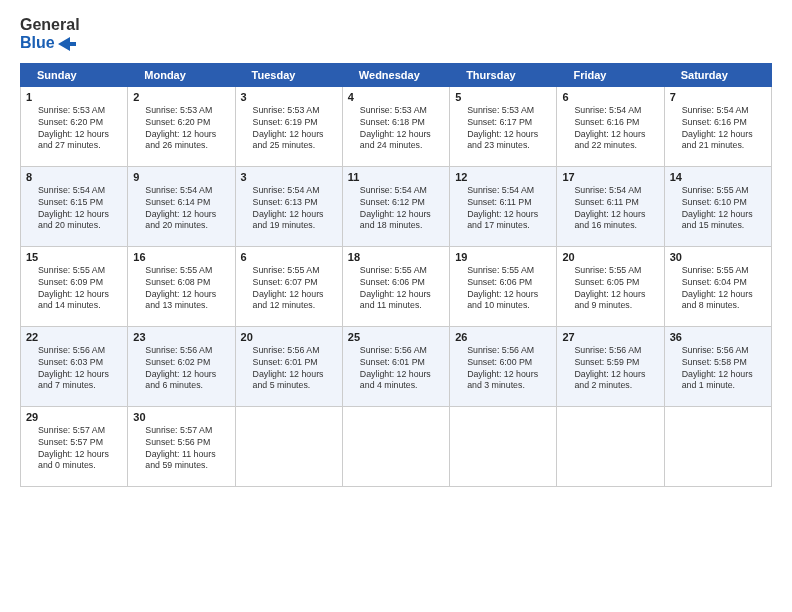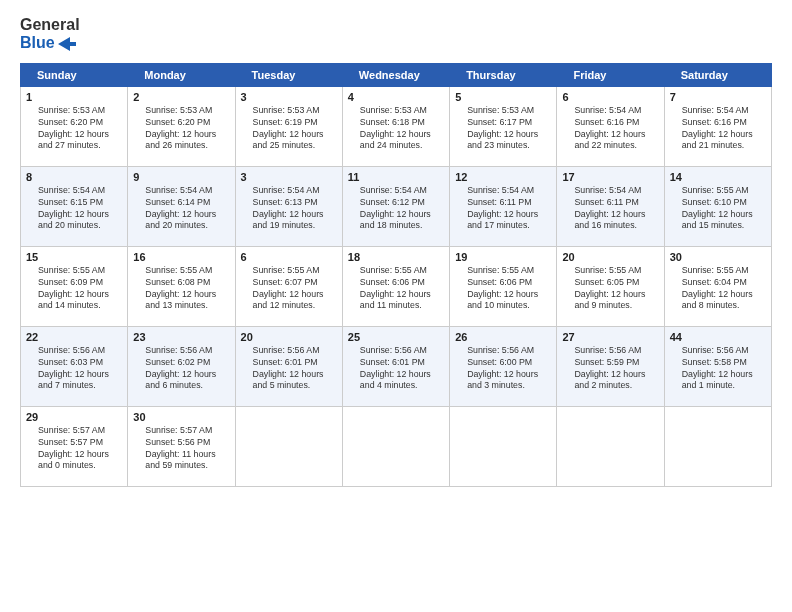--- a/index.html
+++ b/index.html
@@ -310,21 +310,21 @@
 and 3 minutes.</div>
           </td>
           <td>
             <span class="day-num">27</span>
             <div class="day-info" style="white-space: pre-line;">Sunrise: 5:56 AM
 Sunset: 5:59 PM
 Daylight: 12 hours
 and 2 minutes.</div>
           </td>
           <td>
-            <span class="day-num">44</span>
+            <span class="day-num">36</span>
             <div class="day-info" style="white-space: pre-line;">Sunrise: 5:56 AM
 Sunset: 5:58 PM
 Daylight: 12 hours
 and 1 minute.</div>
           </td>
         </tr>
         <tr>
           <td>
             <span class="day-num">29</span>
             <div class="day-info" style="white-space: pre-line;">Sunrise: 5:57 AM

